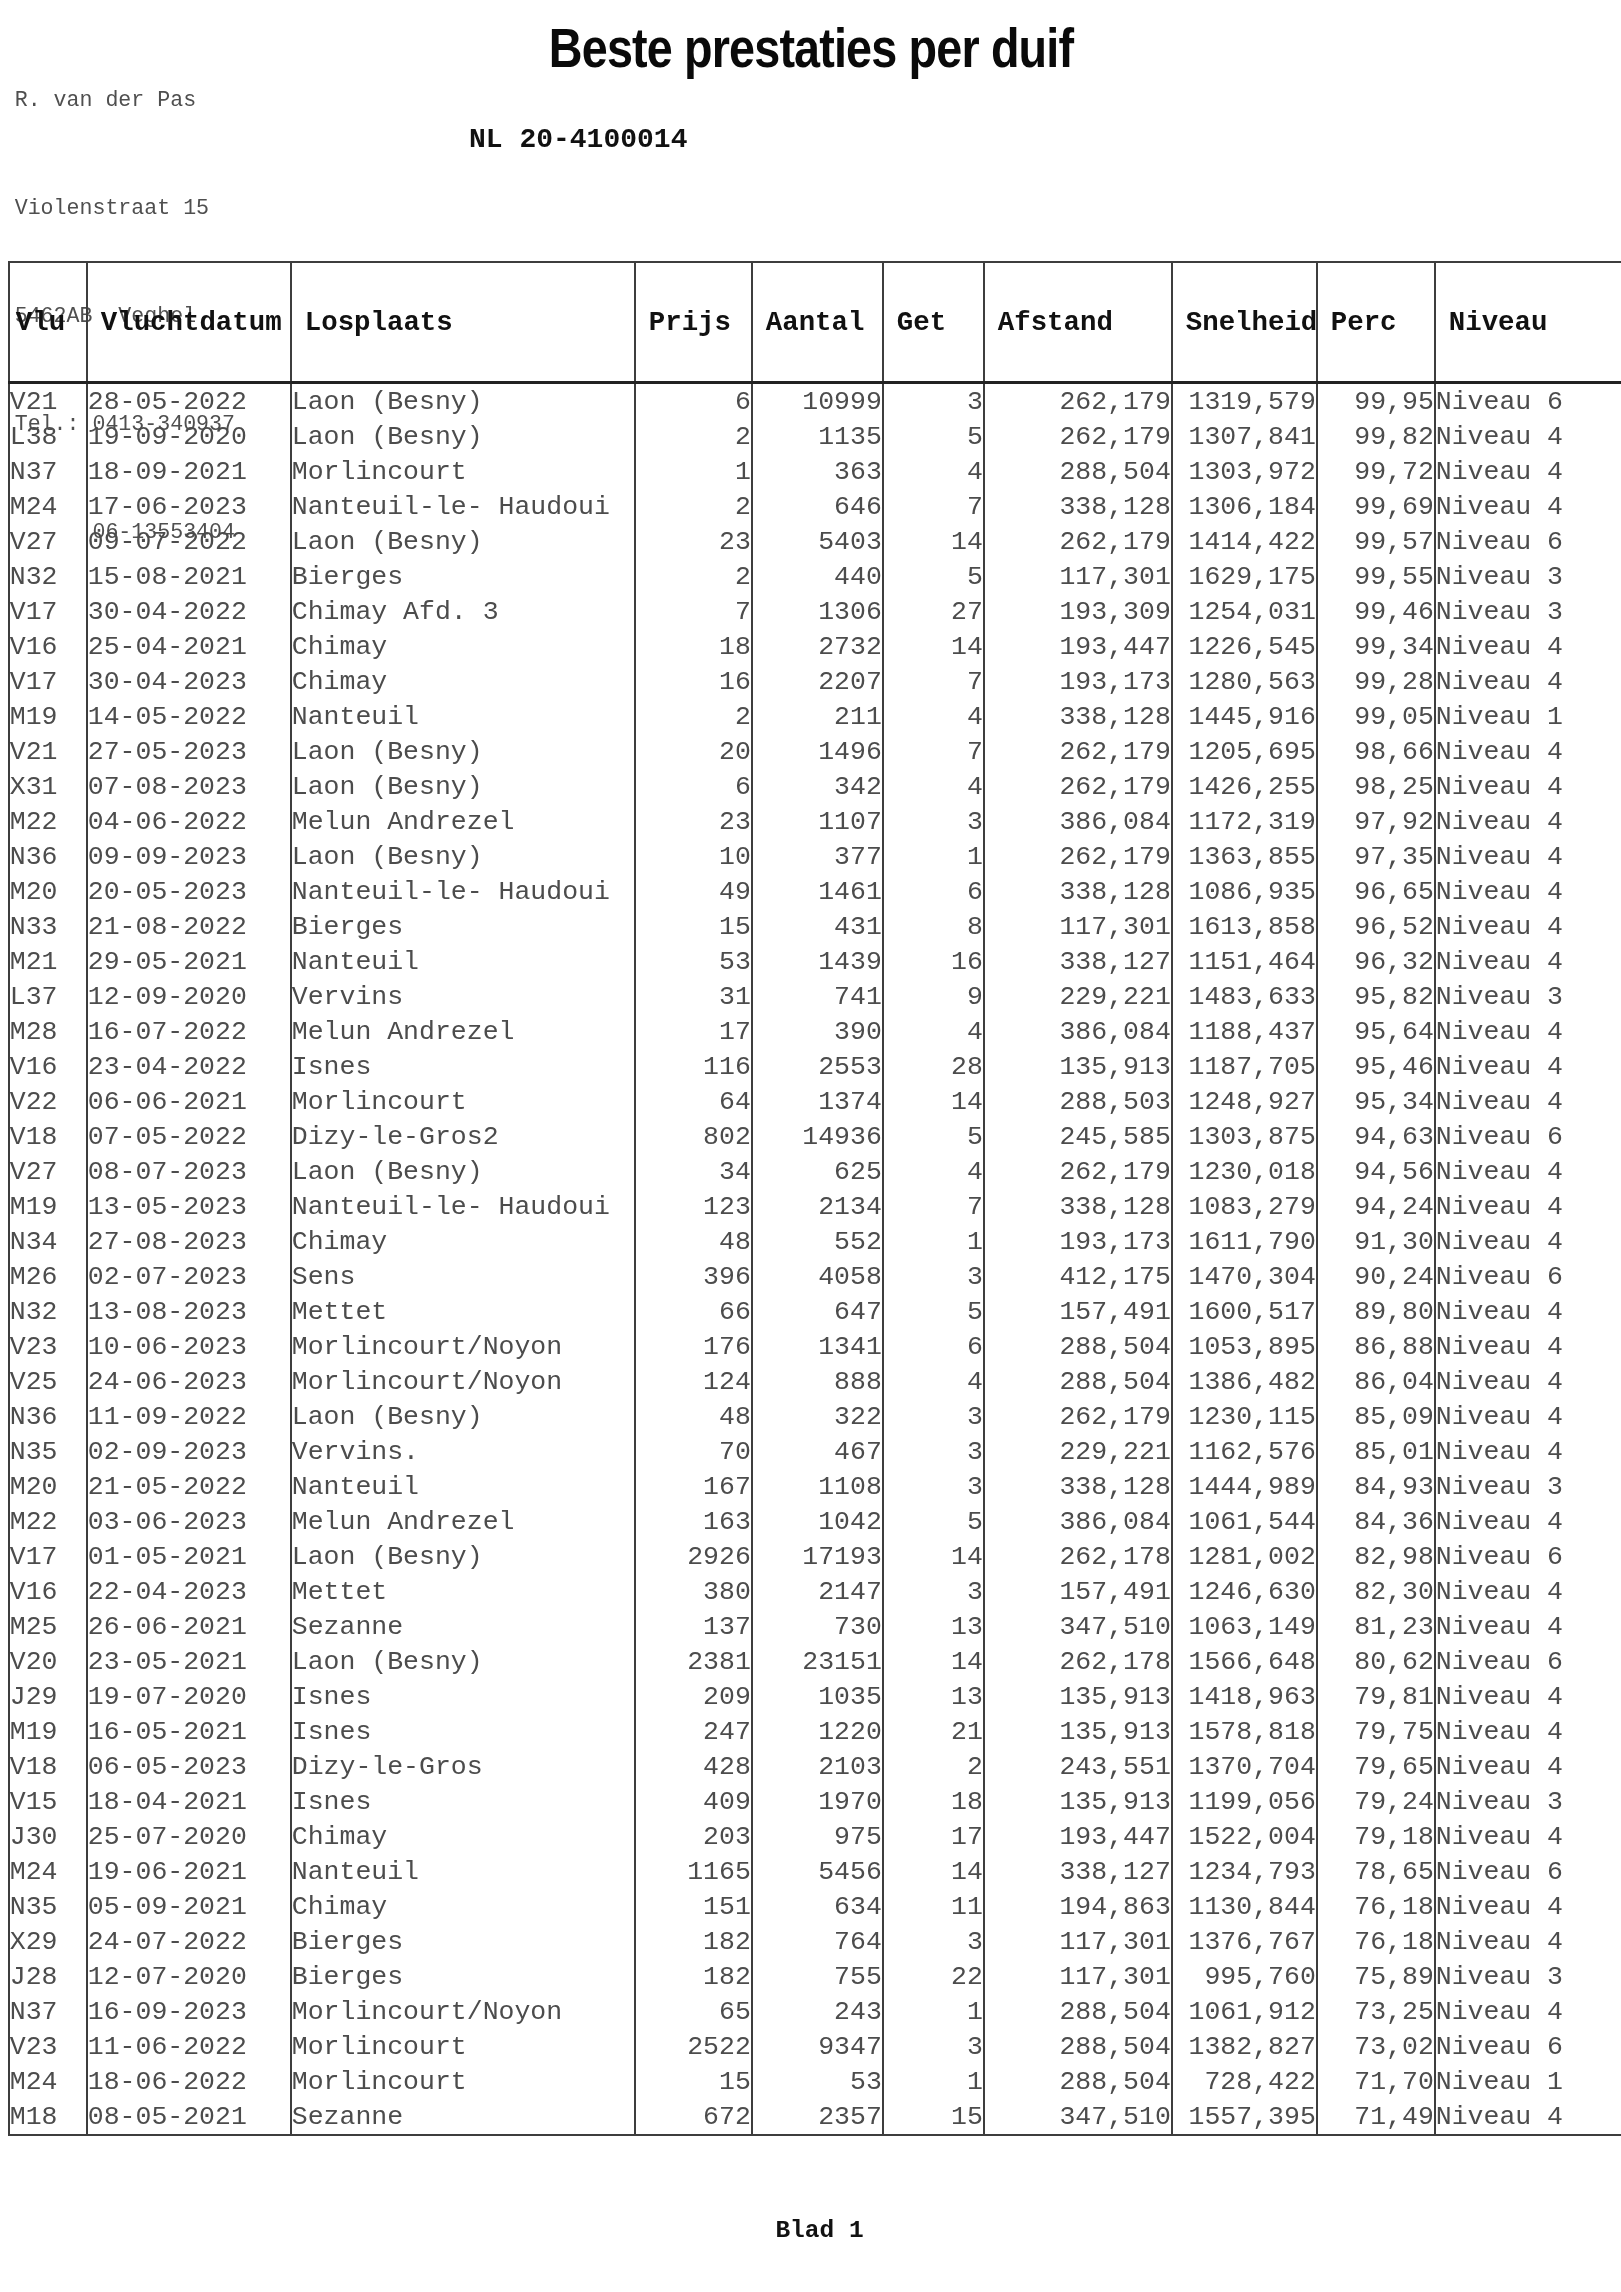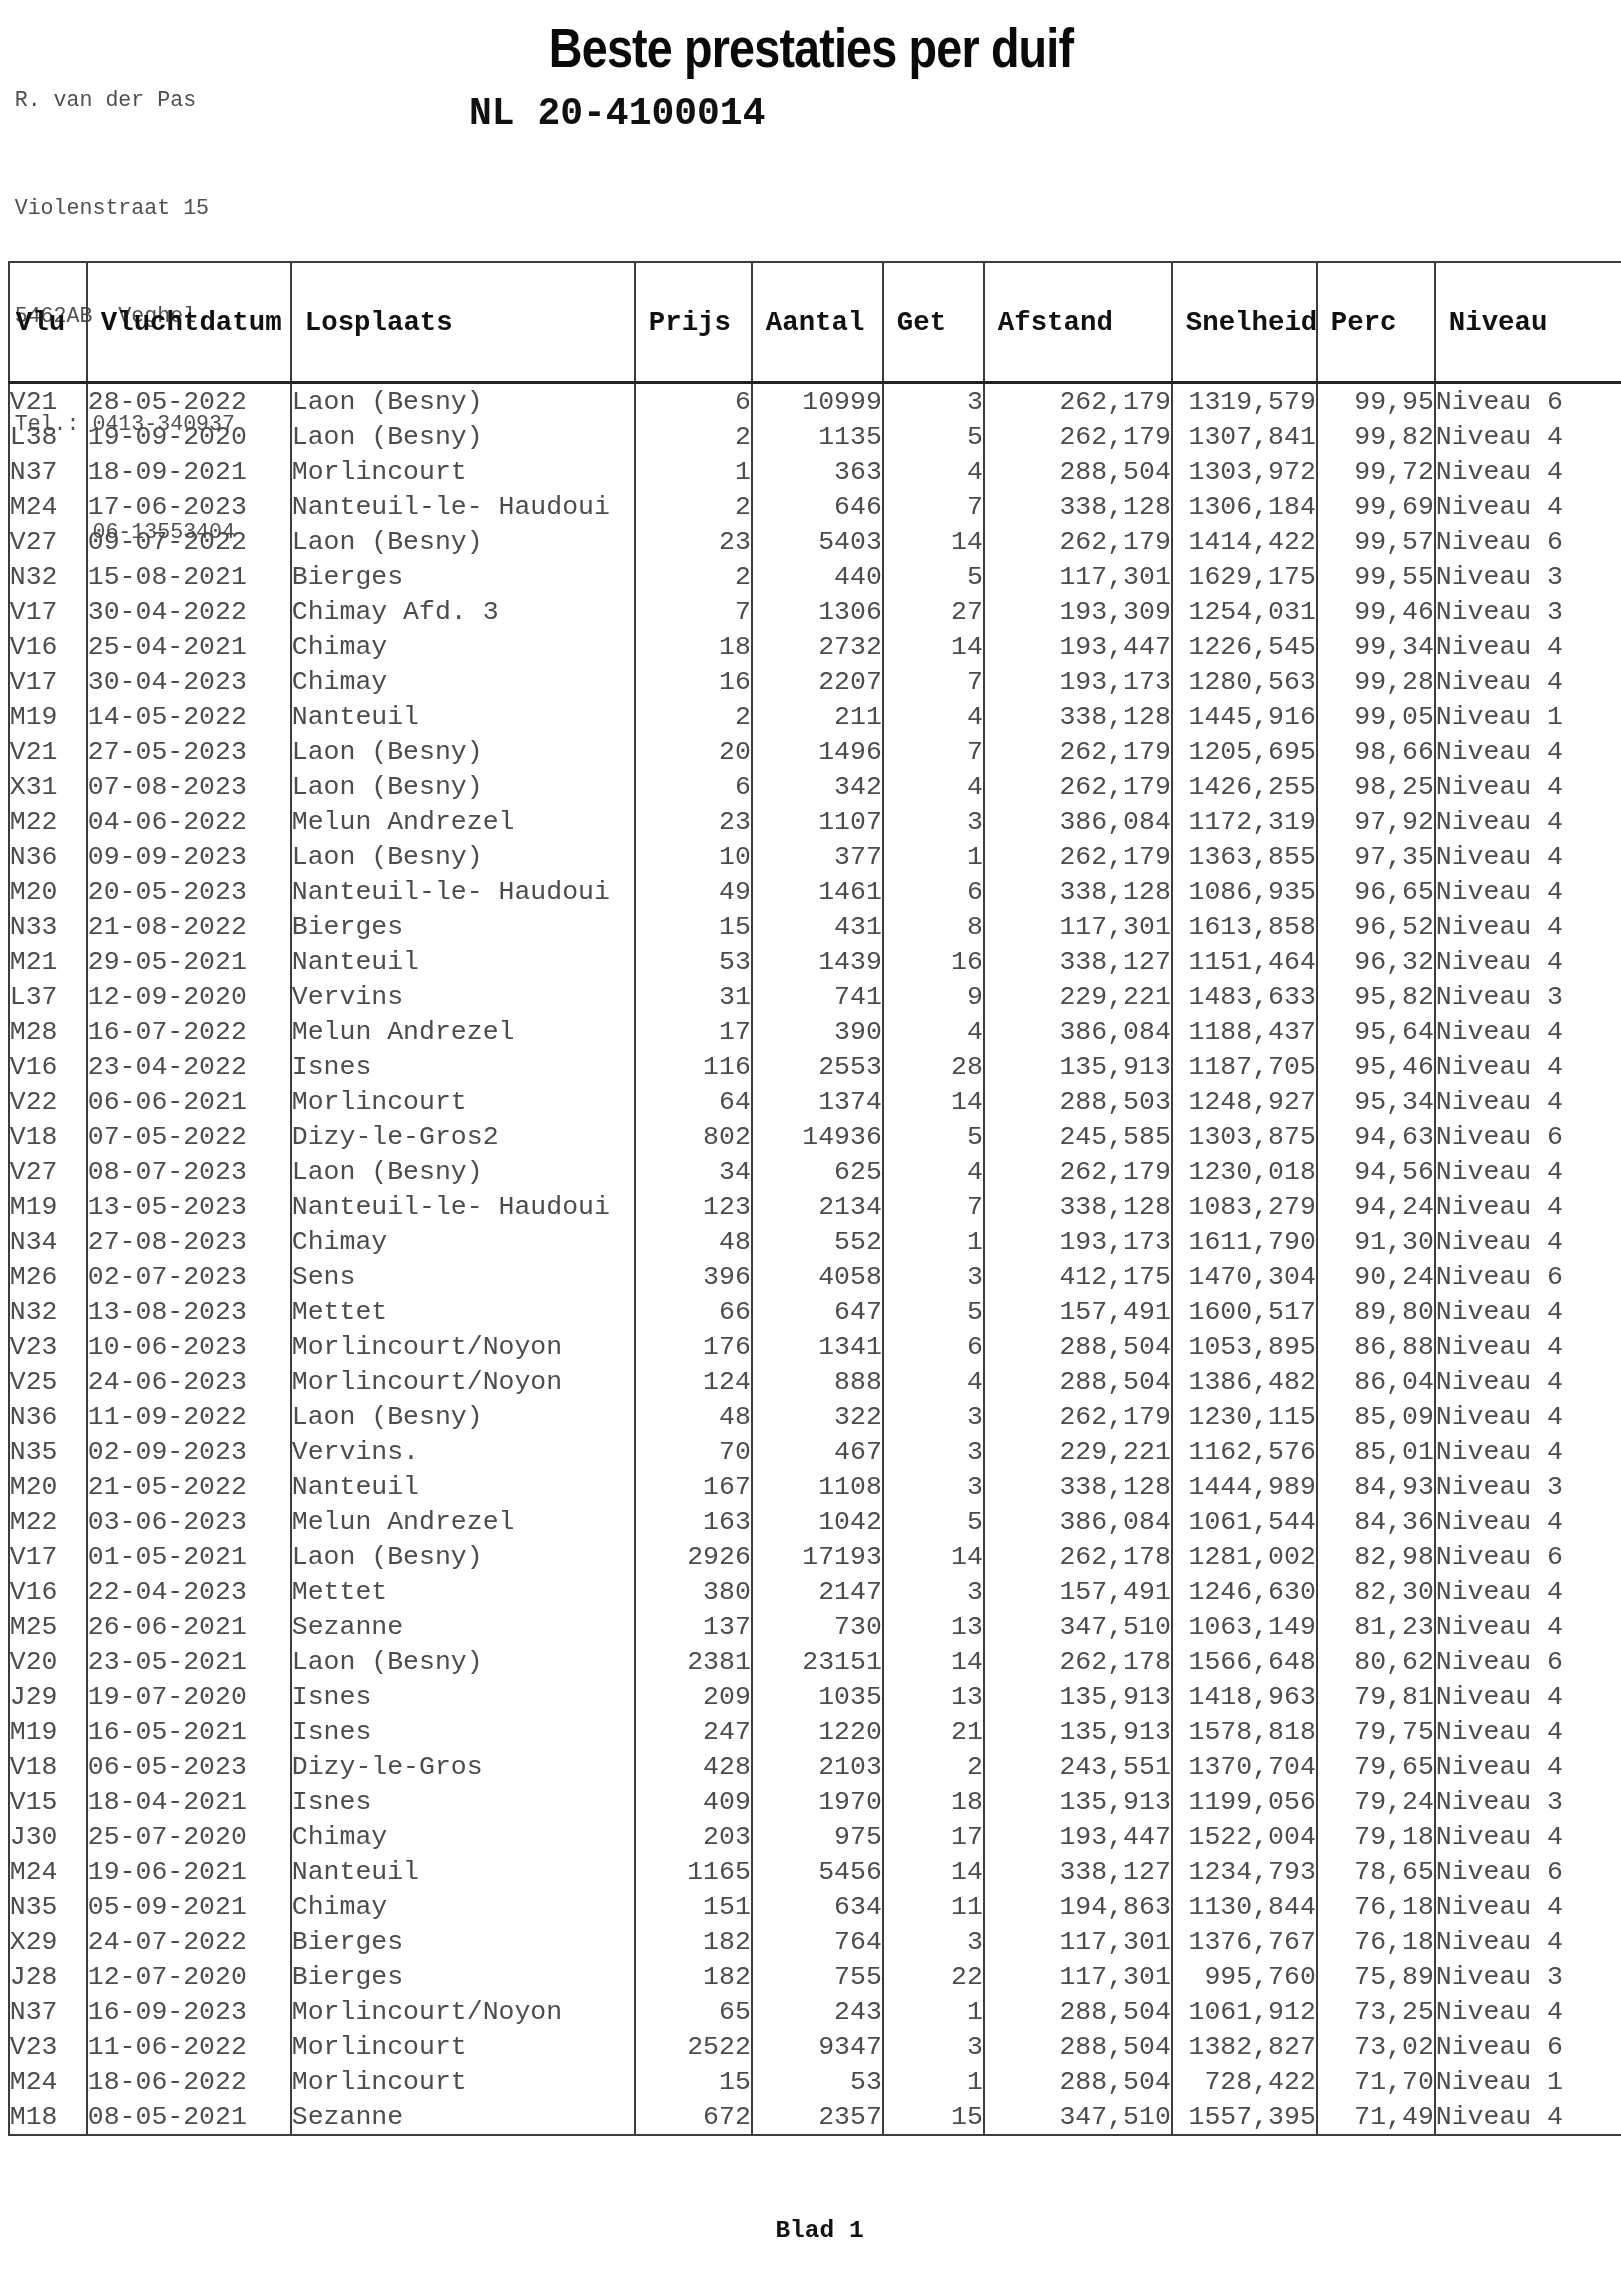--- a/index.html
+++ b/index.html
@@ -32,24 +32,24 @@
     font-weight: 700;
     font-size: 55px;
     letter-spacing: -1px;
     color: #0a0a0a;
     white-space: nowrap;
   }
 
   .ring-number {
     position: absolute;
     left: 469px;
-    top: 92px;
+    top: 124px;
     font-family: "Liberation Mono", monospace;
     font-weight: 700;
-    font-size: 38px;
+    font-size: 28px;
     color: #111111;
     white-space: nowrap;
   }
 
   table.report-table {
     position: absolute;
     left: 7.8px;
     top: 261px;
     width: 1605px;
     border-collapse: collapse;

